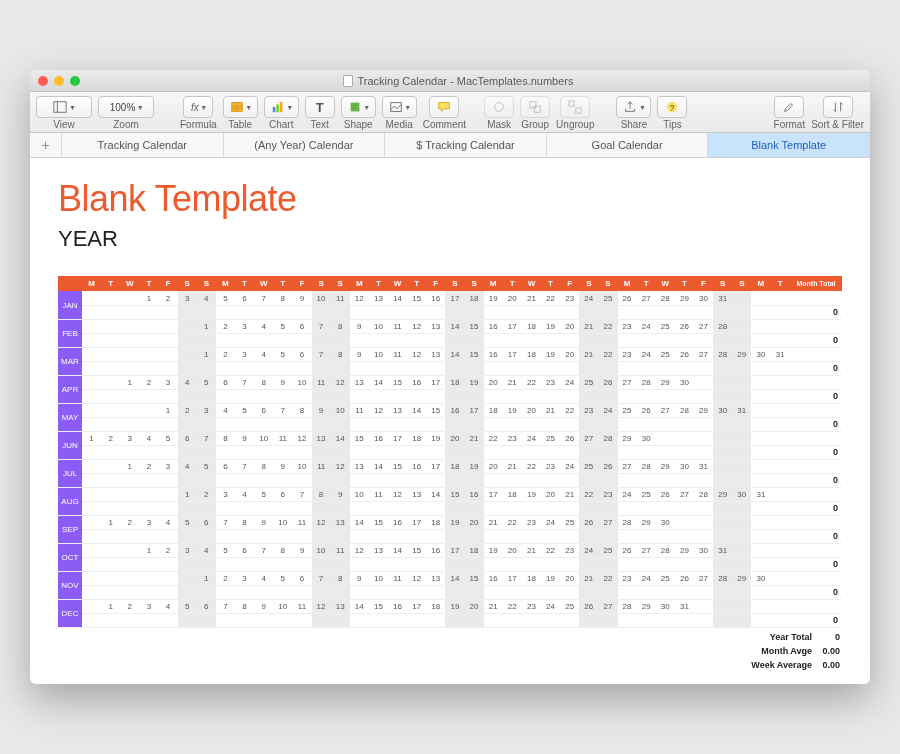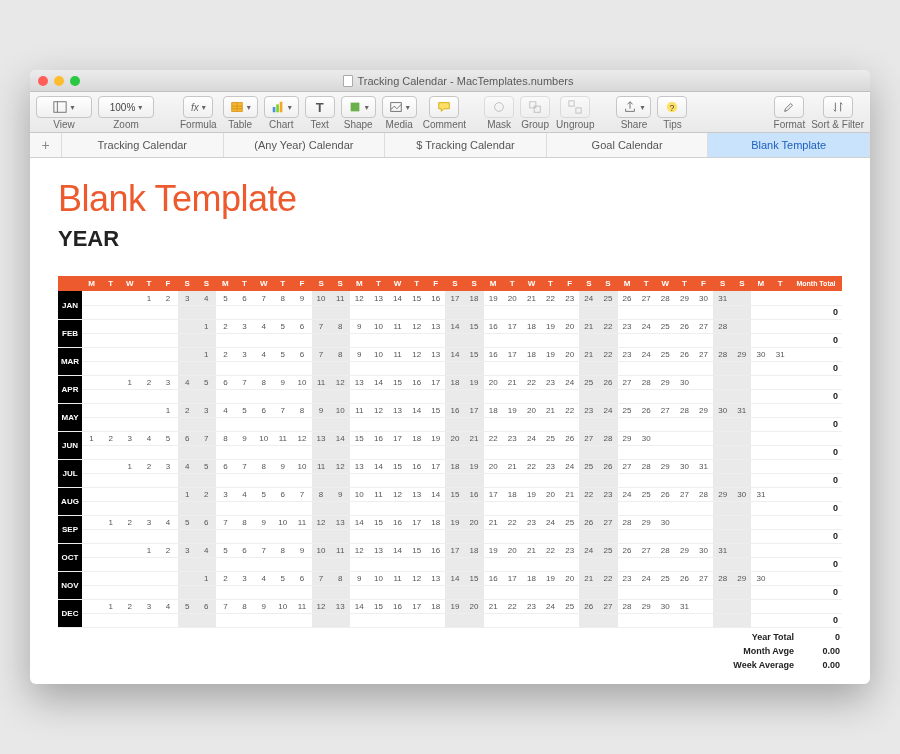--- a/index.html
+++ b/index.html
@@ -19,32 +19,32 @@
 .row { display: flex; gap: 4px; }
 .spacer { flex: 1; }
 .icon { width: 14px; height: 14px; display: inline-block; }
 .chev { font-size: 8px; color: #666; }
 .tabs { display: flex; border-bottom: 1px solid #d0d0d0; background: #f7f7f7; }
 .plus-tab { width: 32px; display: flex; align-items: center; justify-content: center; font-size: 14px; color: #888; border-right: 1px solid #ddd; cursor: pointer; }
 .sheet-tab { flex: 1; text-align: center; padding: 6px 4px; font-size: 11px; color: #555; border-right: 1px solid #ddd; cursor: pointer; }
 .sheet-tab.active { background: #c8e3fb; color: #2060c0; }
 .content { padding: 20px 28px 12px; }
 .h1 { font-size: 36px; color: #ed5a2e; font-weight: 400; margin-bottom: 6px; letter-spacing: -0.5px; }
-.h2 { font-size: 22px; color: #222; font-weight: 700; margin-bottom: 24px; }
+.h2 { font-size: 22px; color: #222; font-weight: 400; margin-bottom: 24px; }
 .cal { width: 100%; border-collapse: collapse; table-layout: fixed; font-size: 8px; }
 .cal th { background: #ed5a2e; color: #fff; font-weight: 700; padding: 3px 0; font-size: 8px; }
 .cal th.month-total { width: 52px; font-size: 7px; }
 .cal th.month-lbl { width: 24px; }
 .cal td { text-align: center; padding: 0; height: 14px; color: #555; border-bottom: 1px solid #eee; }
-.cal td.month { background: #000000; color: #fff; font-weight: 700; font-size: 8px; }
+.cal td.month { background: #8b5cf6; color: #fff; font-weight: 400; font-size: 8px; }
 .cal td.mt { text-align: right; padding-right: 4px; font-weight: 700; color: #222; font-size: 9px; }
 .cal td.wk { background: #eaeaea; }
 .cal tr.blank td { height: 14px; }
 .summary { display: flex; flex-direction: column; align-items: flex-end; margin-top: 2px; padding-right: 2px; }
-.summary-row { display: flex; gap: 18px; font-size: 9px; color: #222; padding: 2px 0; }
+.summary-row { display: flex; font-size: 9px; color: #222; padding: 2px 0; }
 .summary-row .lbl { font-weight: 700; min-width: 60px; text-align: right; }
 .summary-row .val { min-width: 28px; text-align: right; font-weight: 700; }
 svg { display: block; }
 </style>
 </head>
 <body>
 
 <div class="window">
 
   <div class="titlebar">

